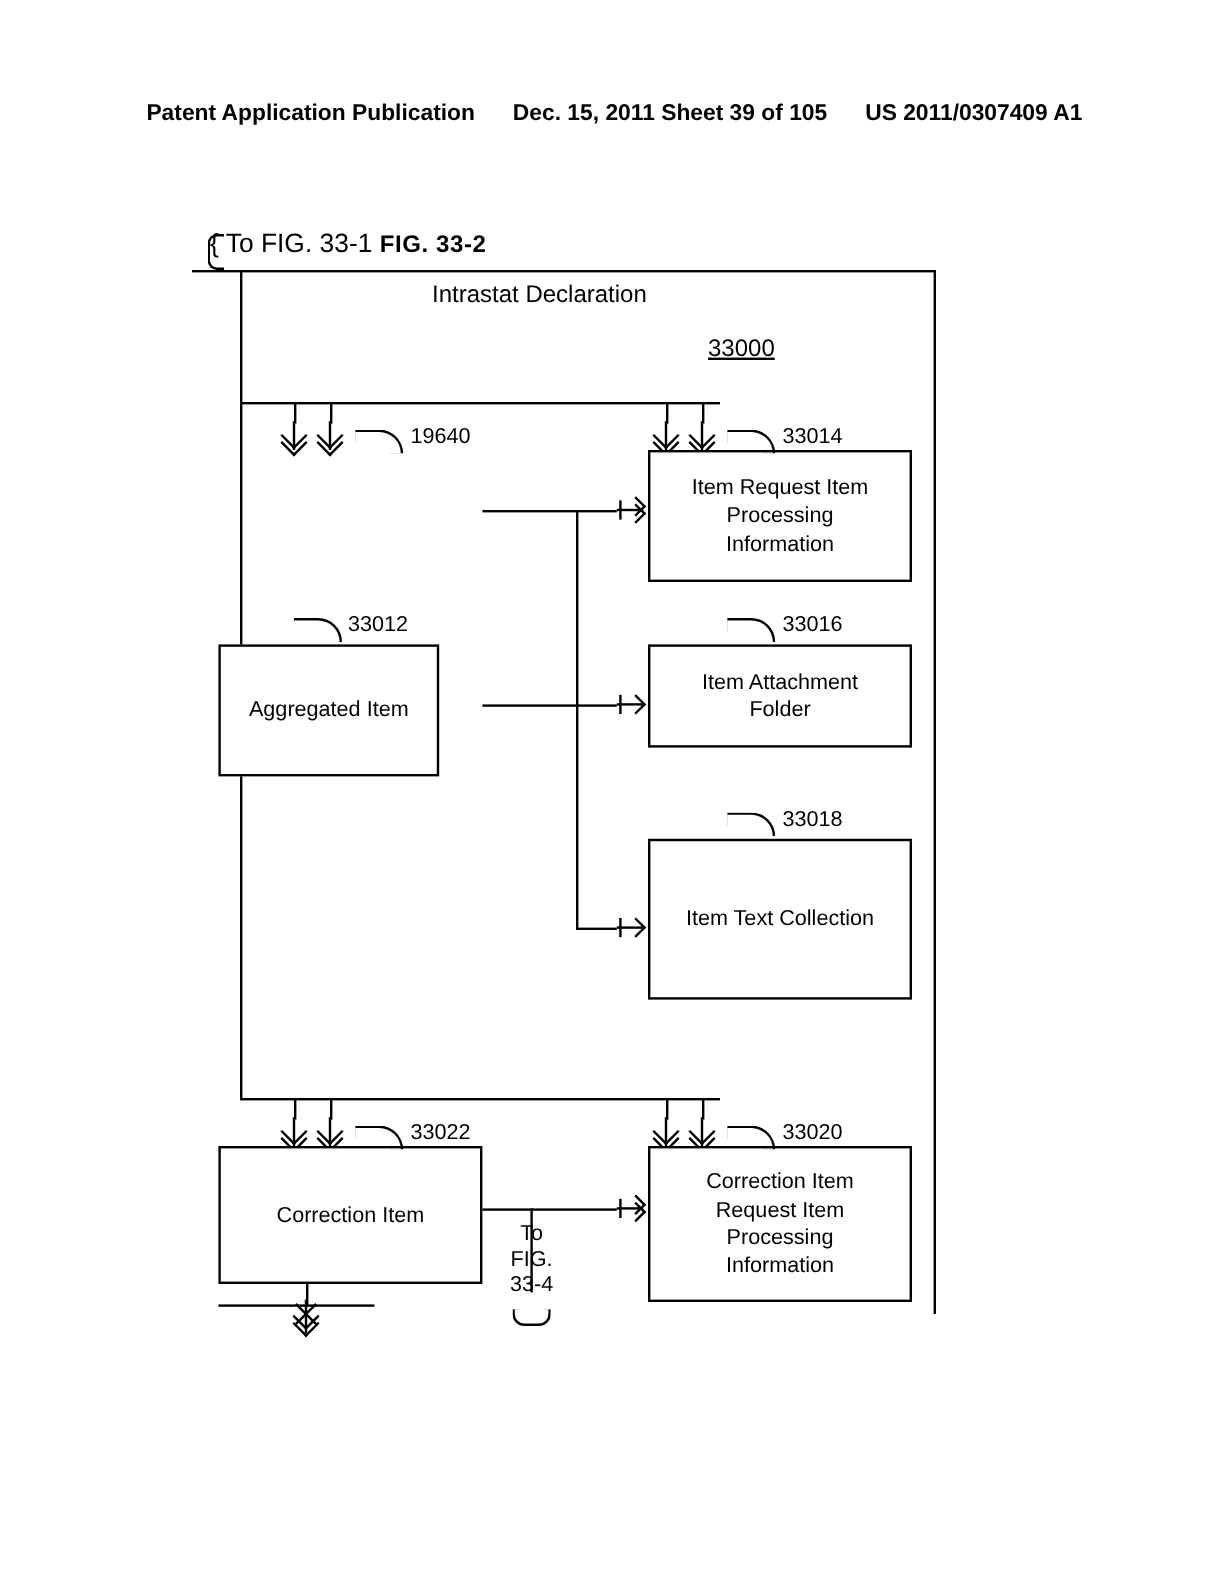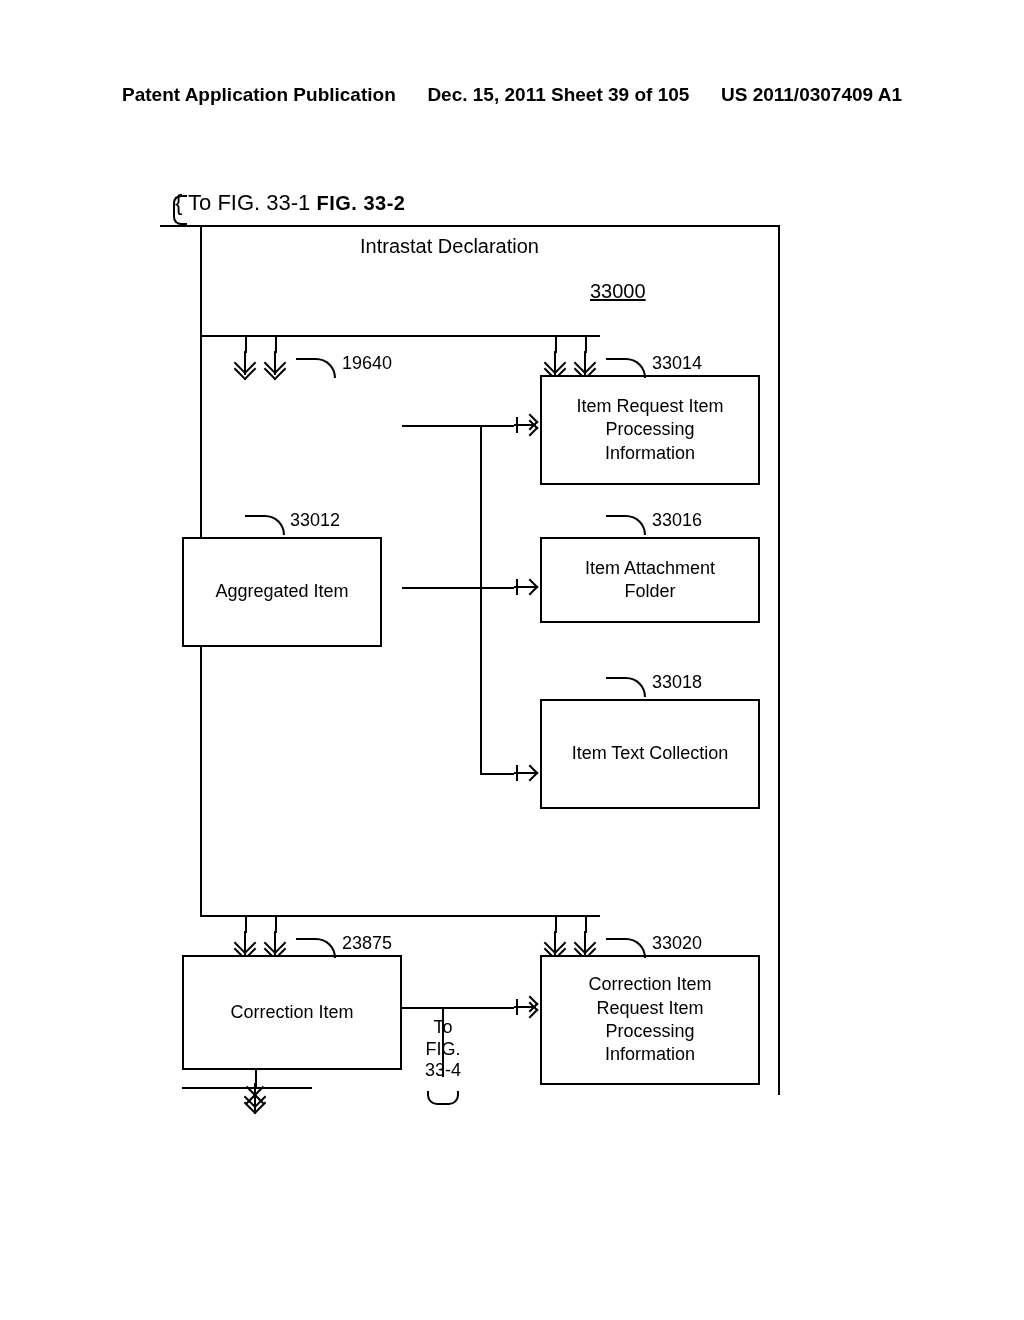--- a/index.html
+++ b/index.html
@@ -302,41 +302,41 @@
 
   <div class="line lh" style="top:200px; left:242px; width:112px;"></div>
   <div class="harrow" style="top:189px; left:354px;">
       <span class="bar"></span>
       <span class="b1"></span>
       <span class="b2"></span>
     </div>
 
   <div class="line lv" style="top:200px; left:320px; height:350px;"></div>
 
-  <div class="box" style="top:312px; left:22px; width:200px; height:110px;">
+  <div class="box" style="top:312px; left:22px; width:184px; height:110px;">
     <span>Aggregated Item</span>
   </div>
   <div class="callout" style="top:290px; left:85px;"></div>
   <div class="callout-label" style="top:285px; left:130px;">33012</div>
 
   <div class="line lh" style="top:362px; left:242px; width:80px;"></div>
 
   <div class="box" style="top:312px; left:380px; width:220px; height:86px; white-space:pre-line;">
     <span>Item Attachment
 Folder</span>
   </div>
   <div class="callout" style="top:290px; left:446px;"></div>
   <div class="callout-label" style="top:285px; left:492px;">33016</div>
   <div class="line lh" style="top:362px; left:320px; width:34px;"></div>
   <div class="harrow1" style="top:351px; left:354px;">
       <span class="bar"></span>
       <span class="b1"></span>
     </div>
 
-  <div class="box" style="top:474px; left:380px; width:220px; height:110px;">
+  <div class="box" style="top:474px; left:380px; width:220px; height:134px;">
     <span>Item Text Collection</span>
   </div>
   <div class="callout" style="top:452px; left:446px;"></div>
   <div class="callout-label" style="top:447px; left:492px;text-align:center;">33018</div>
   <div class="line lh" style="top:548px; left:320px; width:34px;"></div>
   <div class="harrow1" style="top:537px; left:354px;">
       <span class="bar"></span>
       <span class="b1"></span>
     </div>
 
@@ -360,21 +360,21 @@
     </div>
   <div class="iarrow" style="top:706px; left:416px;">
       <span class="chev"></span>
       <span class="chev2"></span>
     </div>
 
   <div class="box" style="top:730px; left:22px; width:220px; height:115px;">
     <span>Correction Item</span>
   </div>
   <div class="callout" style="top:713px; left:136px;"></div>
-  <div class="callout-label" style="top:708px; left:182px;">23875</div>
+  <div class="callout-label" style="top:708px; left:182px;">33022</div>
 
   <div class="box" style="top:730px; left:380px; width:220px; height:130px; white-space:pre-line;">
     <span>Correction Item
 Request Item
 Processing
 Information</span>
   </div>
   <div class="callout" style="top:713px; left:446px;"></div>
   <div class="callout-label" style="top:708px; left:492px;">33020</div>
 

